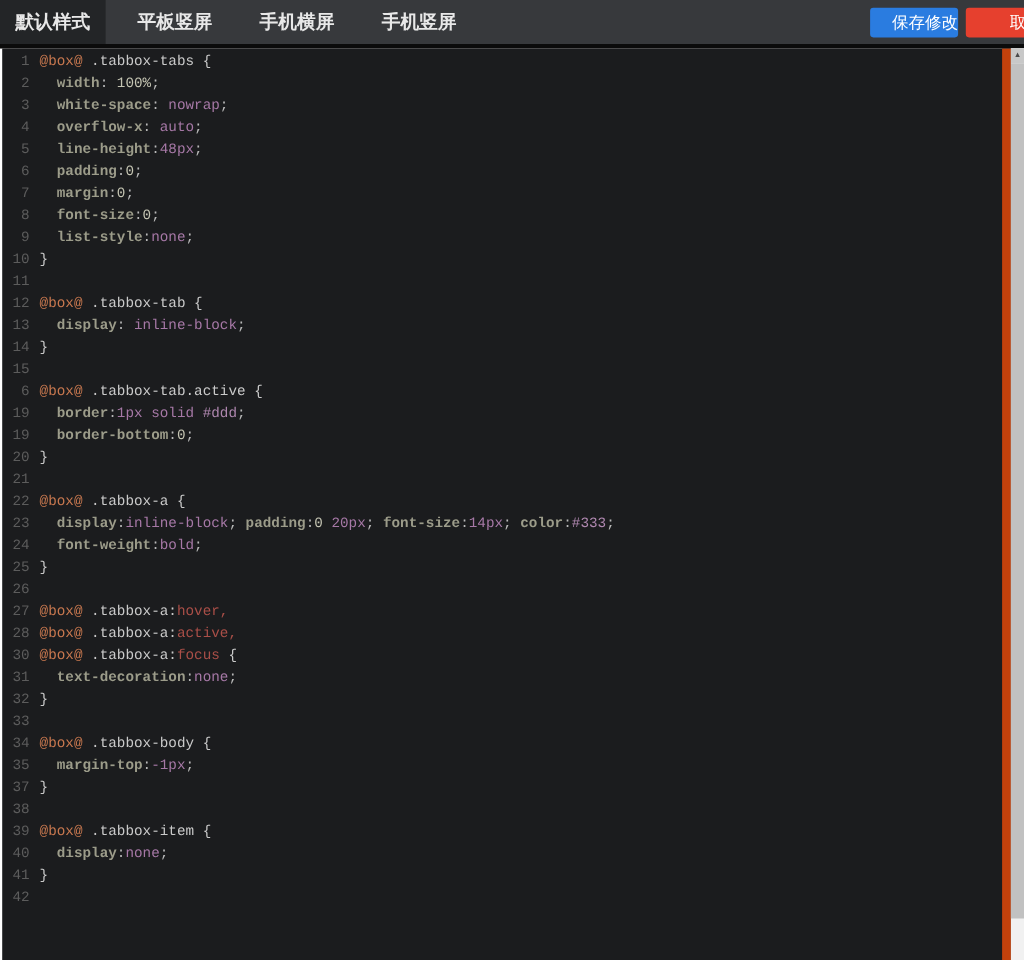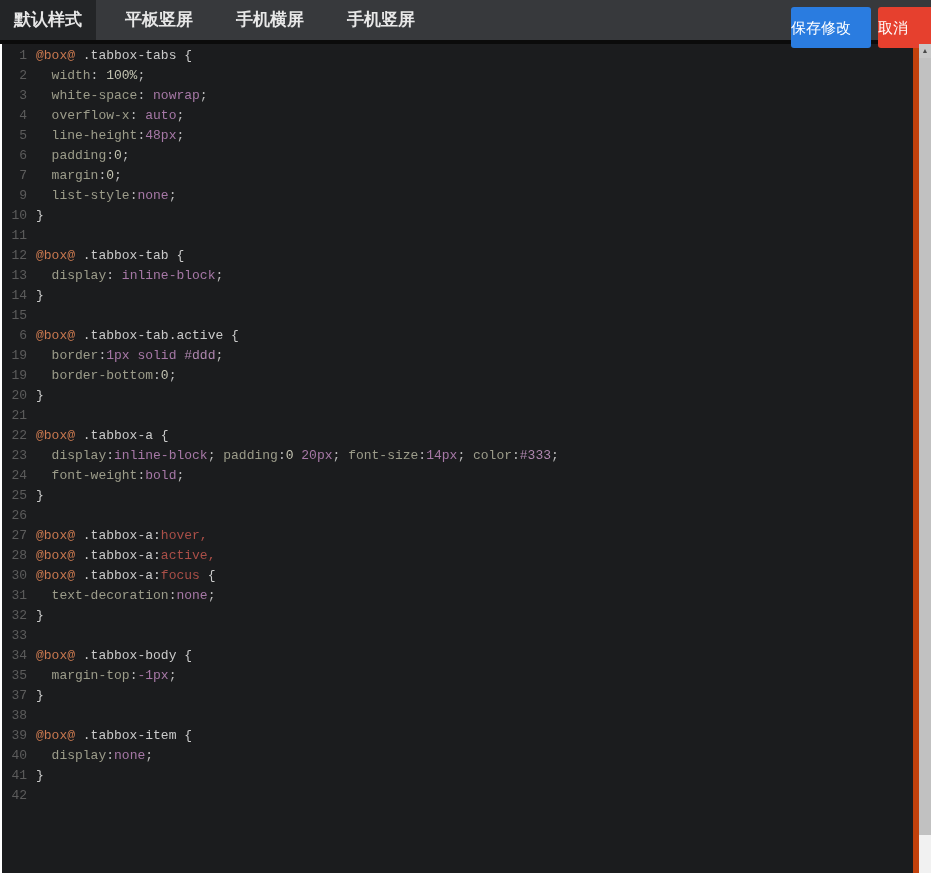--- a/index.html
+++ b/index.html
@@ -7,43 +7,43 @@
     font-family: "Liberation Sans", sans-serif; }
 
   
   .topbar { position: absolute; top: 0; left: 0; width: 931px; height: 40px;
     background: var(--tb-bar_bg, #37393c); white-space: nowrap; z-index: 3; }
   .tabs { display: inline-flex; height: 40px; justify-content: center; }
   .tab { height: 40px; line-height: 40px; padding: 0 14px; margin-right: 15px;
     color: var(--tb-tab_text, #e8e8e8); font-size: 17px; font-weight: bold;
     cursor: pointer; }
   .tab.active { background: var(--tb-active_tab_bg, #232527); margin-right: 15px; }
-  .btn { position: absolute; top: 7px; height: 41px; line-height: 27px;
-    text-align: left; color: #fff; font-size: 15px; border: none;
+  .btn { position: absolute; top: 7px; height: 27px; line-height: 27px;
+    text-align: right; color: #fff; font-size: 15px; border: none;
     border-radius: 3px; cursor: pointer; font-family: "Liberation Sans", sans-serif; }
   .btn-save { right: 60px; width: 80px; background: var(--tb-save_bg, #2a7ce0); }
   .btn-cancel { left: 878px; width: 70px; background: var(--tb-cancel_bg, #e6402e); }
 
   
   .gap-strip { position: absolute; top: 40px; left: 0; width: 931px; height: 4px;
     background: #0b0b0b; z-index: 2; }
 
   
   .editor { position: absolute; top: 44px; left: 0; width: 919px; height: 829px;
     background: var(--ed-bg, #1b1c1e);
-    border-left: 2px solid #fff; border-right: 6px solid #c2410c;
+    border-left: 2px solid #fff; border-right: 8px solid #c2410c;
     overflow: hidden; cursor: text; }
   .code { padding-top: 2px; font-family: "Liberation Mono", monospace;
     font-size: 13px; }
   .line { height: 20px; line-height: 20px; white-space: pre; }
   .gutter { display: inline-block; width: 25px; text-align: right;
     margin-right: 9px; color: var(--ed-gutter_text, #5c5c5c); }
   .tk-at     { color: var(--ed-at, #c8784f); }
   .tk-sel    { color: var(--ed-sel, #cacaca); }
-  .tk-prop   { color: var(--ed-prop, #9c9c8a); }
+  .tk-prop   { color: var(--ed-prop, #9c9c8a); font-weight: bold; }
   .tk-op     { color: var(--ed-op, #b9b9b9); }
   .tk-kw     { color: var(--ed-kw, #a678a6); text-align: right; }
   .tk-num    { color: var(--ed-num, #c4c4b2); }
   .tk-hex    { color: var(--ed-hex, #af87af); }
   .tk-pseudo { color: var(--ed-pseudo, #aa4f48); }
   .tk-plain  { color: var(--ed-plain, #cacaca); }
 
   
   .scrollbar { position: absolute; top: 44px; right: 0; width: 12px;
     height: 829px; background: #f1f1f1; z-index: 4; }
@@ -71,20 +71,21 @@
 
 <div class="editor">
   <div class="code">
       <div class="line"><span class="gutter">1</span><span class="tk-at">@box@</span><span class="tk-sel"> .tabbox-tabs {</span></div>
       <div class="line"><span class="gutter">2</span><span class="tk-prop">  width</span><span class="tk-op">: </span><span class="tk-num">100%</span><span class="tk-op">;</span></div>
       <div class="line"><span class="gutter">3</span><span class="tk-prop">  white-space</span><span class="tk-op">: </span><span class="tk-kw">nowrap</span><span class="tk-op">;</span></div>
       <div class="line"><span class="gutter">4</span><span class="tk-prop">  overflow-x</span><span class="tk-op">: </span><span class="tk-kw">auto</span><span class="tk-op">;</span></div>
       <div class="line"><span class="gutter">5</span><span class="tk-prop">  line-height</span><span class="tk-op">:</span><span class="tk-kw">48px</span><span class="tk-op">;</span></div>
       <div class="line"><span class="gutter">6</span><span class="tk-prop">  padding</span><span class="tk-op">:</span><span class="tk-num">0</span><span class="tk-op">;</span></div>
       <div class="line"><span class="gutter">7</span><span class="tk-prop">  margin</span><span class="tk-op">:</span><span class="tk-num">0</span><span class="tk-op">;</span></div>
+      <div class="line"><span class="gutter">8</span><span class="tk-prop">  font-size</span><span class="tk-op">:</span><span class="tk-num">0</span><span class="tk-op">;</span></div>
       <div class="line"><span class="gutter">9</span><span class="tk-prop">  list-style</span><span class="tk-op">:</span><span class="tk-kw">none</span><span class="tk-op">;</span></div>
       <div class="line"><span class="gutter">10</span><span class="tk-sel">}</span></div>
       <div class="line"><span class="gutter">11</span></div>
       <div class="line"><span class="gutter">12</span><span class="tk-at">@box@</span><span class="tk-sel"> .tabbox-tab {</span></div>
       <div class="line"><span class="gutter">13</span><span class="tk-prop">  display</span><span class="tk-op">: </span><span class="tk-kw">inline-block</span><span class="tk-op">;</span></div>
       <div class="line"><span class="gutter">14</span><span class="tk-sel">}</span></div>
       <div class="line"><span class="gutter">15</span></div>
       <div class="line"><span class="gutter">6</span><span class="tk-at">@box@</span><span class="tk-sel"> .tabbox-tab.active {</span></div>
       <div class="line"><span class="gutter">19</span><span class="tk-prop">  border</span><span class="tk-op">:</span><span class="tk-kw">1px solid</span><span class="tk-plain"> </span><span class="tk-hex">#ddd</span><span class="tk-op">;</span></div>
       <div class="line"><span class="gutter">19</span><span class="tk-prop">  border-bottom</span><span class="tk-op">:</span><span class="tk-num">0</span><span class="tk-op">;</span></div>

